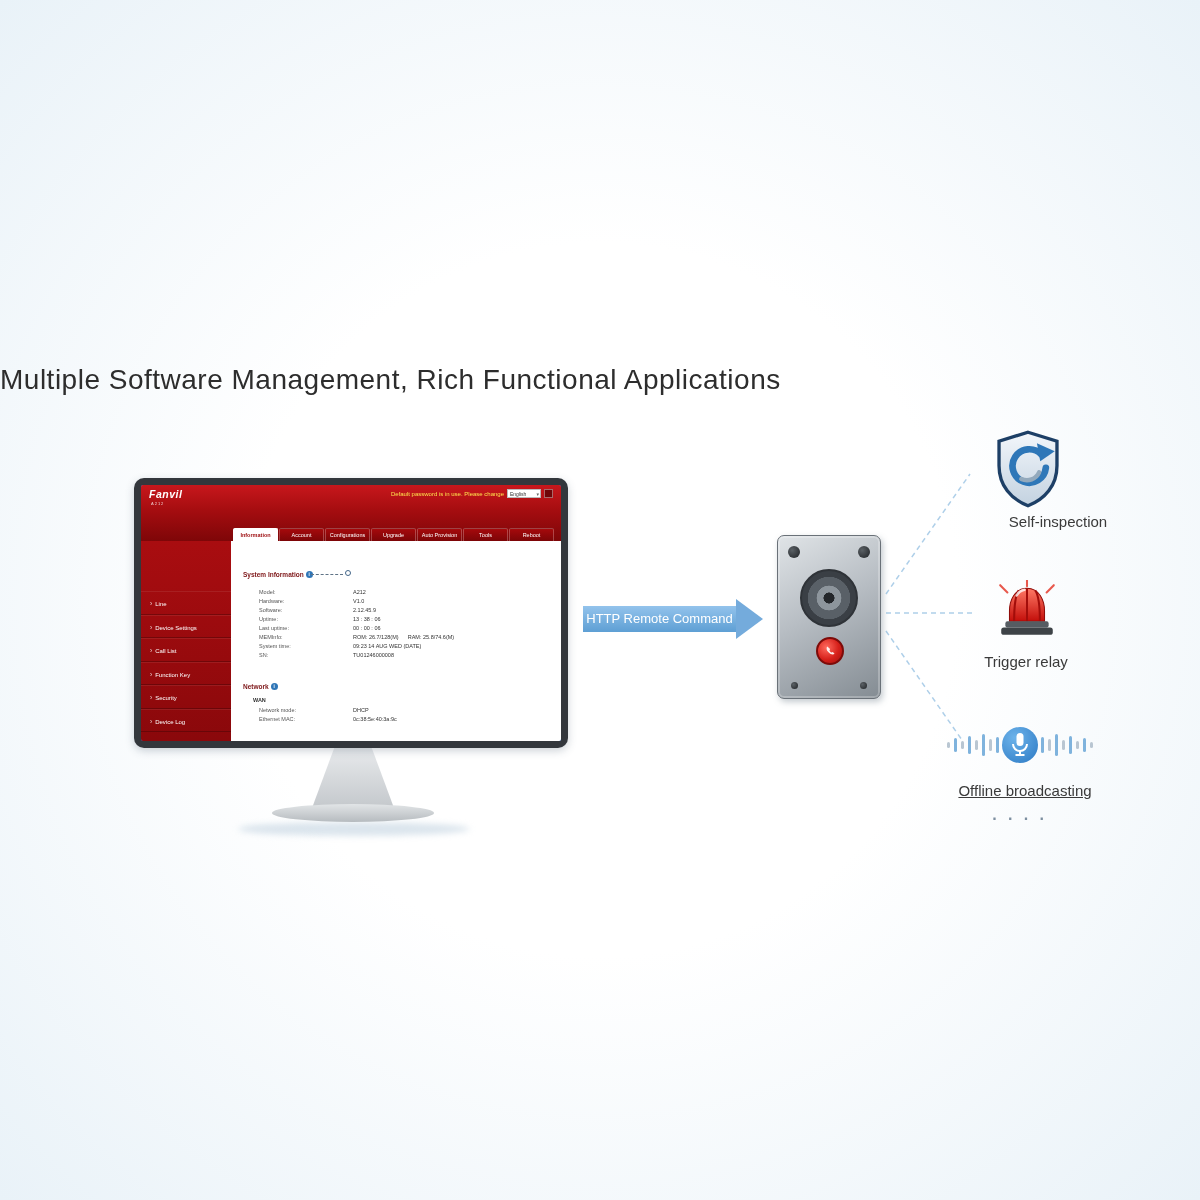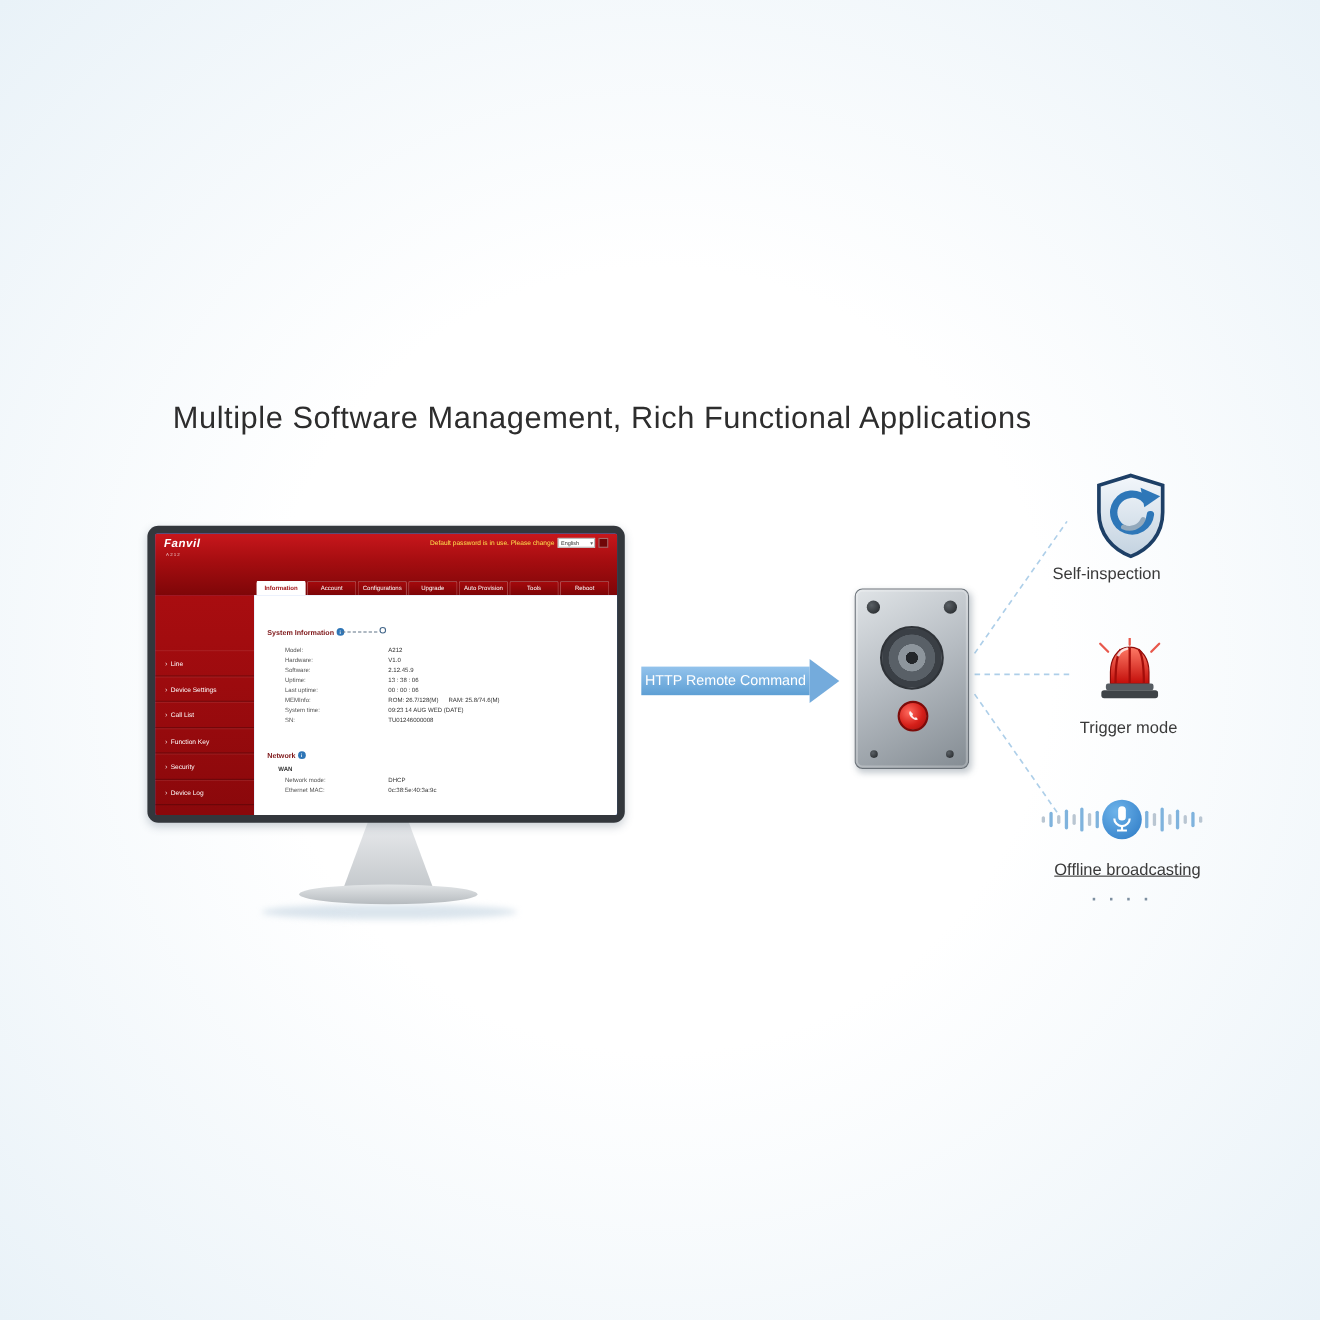--- a/index.html
+++ b/index.html
@@ -5,21 +5,21 @@
   * { margin:0; padding:0; box-sizing:border-box; }
   body { font-family:"Liberation Sans", sans-serif; }
   .canvas {
     position:relative; width:1200px; height:1200px; overflow:hidden;
     background: radial-gradient(ellipse at center, #ffffff 42%, #e9f2f8 100%);
   }
 
   
   .page-title {
     position:absolute; top:364px; left:0; width:1095px;
-    text-align:center; font-size:28px; color:#2d2d2d; letter-spacing:.5px;
+    text-align:left; font-size:28px; color:#2d2d2d; letter-spacing:.5px;
   }
 
   
   .lines-svg { position:absolute; left:0; top:0; z-index:1; pointer-events:none; }
 
   
   .monitor {
     position:absolute; left:134px; top:478px; width:434px; height:270px;
     background:#33373c; border-radius:10px; z-index:2;
     box-shadow:0 3px 8px rgba(60,80,100,.25);
@@ -291,41 +291,41 @@
       <linearGradient id="gsh" x1="0" y1="0" x2="0" y2="1">
         <stop offset="0" stop-color="#f3f7fb"></stop>
           <stop offset="1" stop-color="#c3d2e0"></stop>
       </linearGradient>
     </defs>
     <path d="M32 2 L58 10 V32 C58 50 47 62 32 68 C17 62 6 50 6 32 V10 Z" fill="url(#gsh)" stroke="#1d3f66" stroke-width="3"></path>
     <path d="M44 22 a15 15 0 1 0 4 12" fill="none" stroke="#2e77b8" stroke-width="6" stroke-linecap="round"></path>
     <polygon points="40,12 56,19 43,28" fill="#2e77b8"></polygon>
     <path d="M26 44 a12 12 0 0 0 16 -6" fill="none" stroke="#93a9bc" stroke-width="4" stroke-linecap="round"></path>
   </svg>
-  <div class="feature-label" style="left:896px; top:513px;">Self-inspection</div>
+  <div class="feature-label" style="left:948px; top:513px;">Self-inspection</div>
 
   <svg class="feat-icon" style="left:994px; top:580px;" width="66" height="62" viewBox="0 0 64 60">
     <defs>
       <linearGradient id="gal" x1="0" y1="0" x2="0" y2="1">
         <stop offset="0" stop-color="#ff7a66"></stop>
           <stop offset="1" stop-color="#c30e0a"></stop>
       </linearGradient>
     </defs>
     <line x1="13" y1="12" x2="6" y2="5" stroke="#e8584c" stroke-width="2" stroke-linecap="round"></line>
     <line x1="51" y1="12" x2="58" y2="5" stroke="#e8584c" stroke-width="2" stroke-linecap="round"></line>
     <line x1="32" y1="6" x2="32" y2="0" stroke="#e8584c" stroke-width="2" stroke-linecap="round"></line>
     <path d="M32 8 C20 8 15 20 15 30 V40 H49 V30 C49 20 44 8 32 8 Z" fill="url(#gal)" stroke="#8e0b08" stroke-width="1"></path>
     <path d="M24 10 C20.5 15 19.5 24 19.5 40" stroke="#a30d0a" stroke-width="2" fill="none"></path>
     <path d="M32 8 V40" stroke="#a30d0a" stroke-width="2" fill="none"></path>
     <path d="M40 10 C43.5 15 44.5 24 44.5 40" stroke="#a30d0a" stroke-width="2" fill="none"></path>
     <path d="M22 15 C23.5 12 26.5 10 29.5 9.4" stroke="rgba(255,255,255,.8)" stroke-width="2.4" stroke-linecap="round" fill="none"></path>
     <rect x="11" y="40" width="42" height="6" rx="2" fill="#565c62"></rect>
     <rect x="7" y="46" width="50" height="7" rx="2.5" fill="#3e4347"></rect>
   </svg>
-  <div class="feature-label" style="left:916px; top:653px;">Trigger mode</div>
+  <div class="feature-label" style="left:916px; top:653px;">Trigger relay</div>
 
   <svg class="feat-icon" style="left:945px; top:720px;" width="150" height="50" viewBox="0 0 150 50">
     <defs>
       <radialGradient id="gmic" cx="0.35" cy="0.3" r="0.9">
         <stop offset="0" stop-color="#6db3ea"></stop>
           <stop offset="1" stop-color="#2f7cc6"></stop>
       </radialGradient>
     </defs>
     <rect x="2" y="22" width="3" height="6" rx="1.5" fill="#b9c6d2"></rect>
     <rect x="9" y="18" width="3" height="14" rx="1.5" fill="#7fb3dd"></rect>

